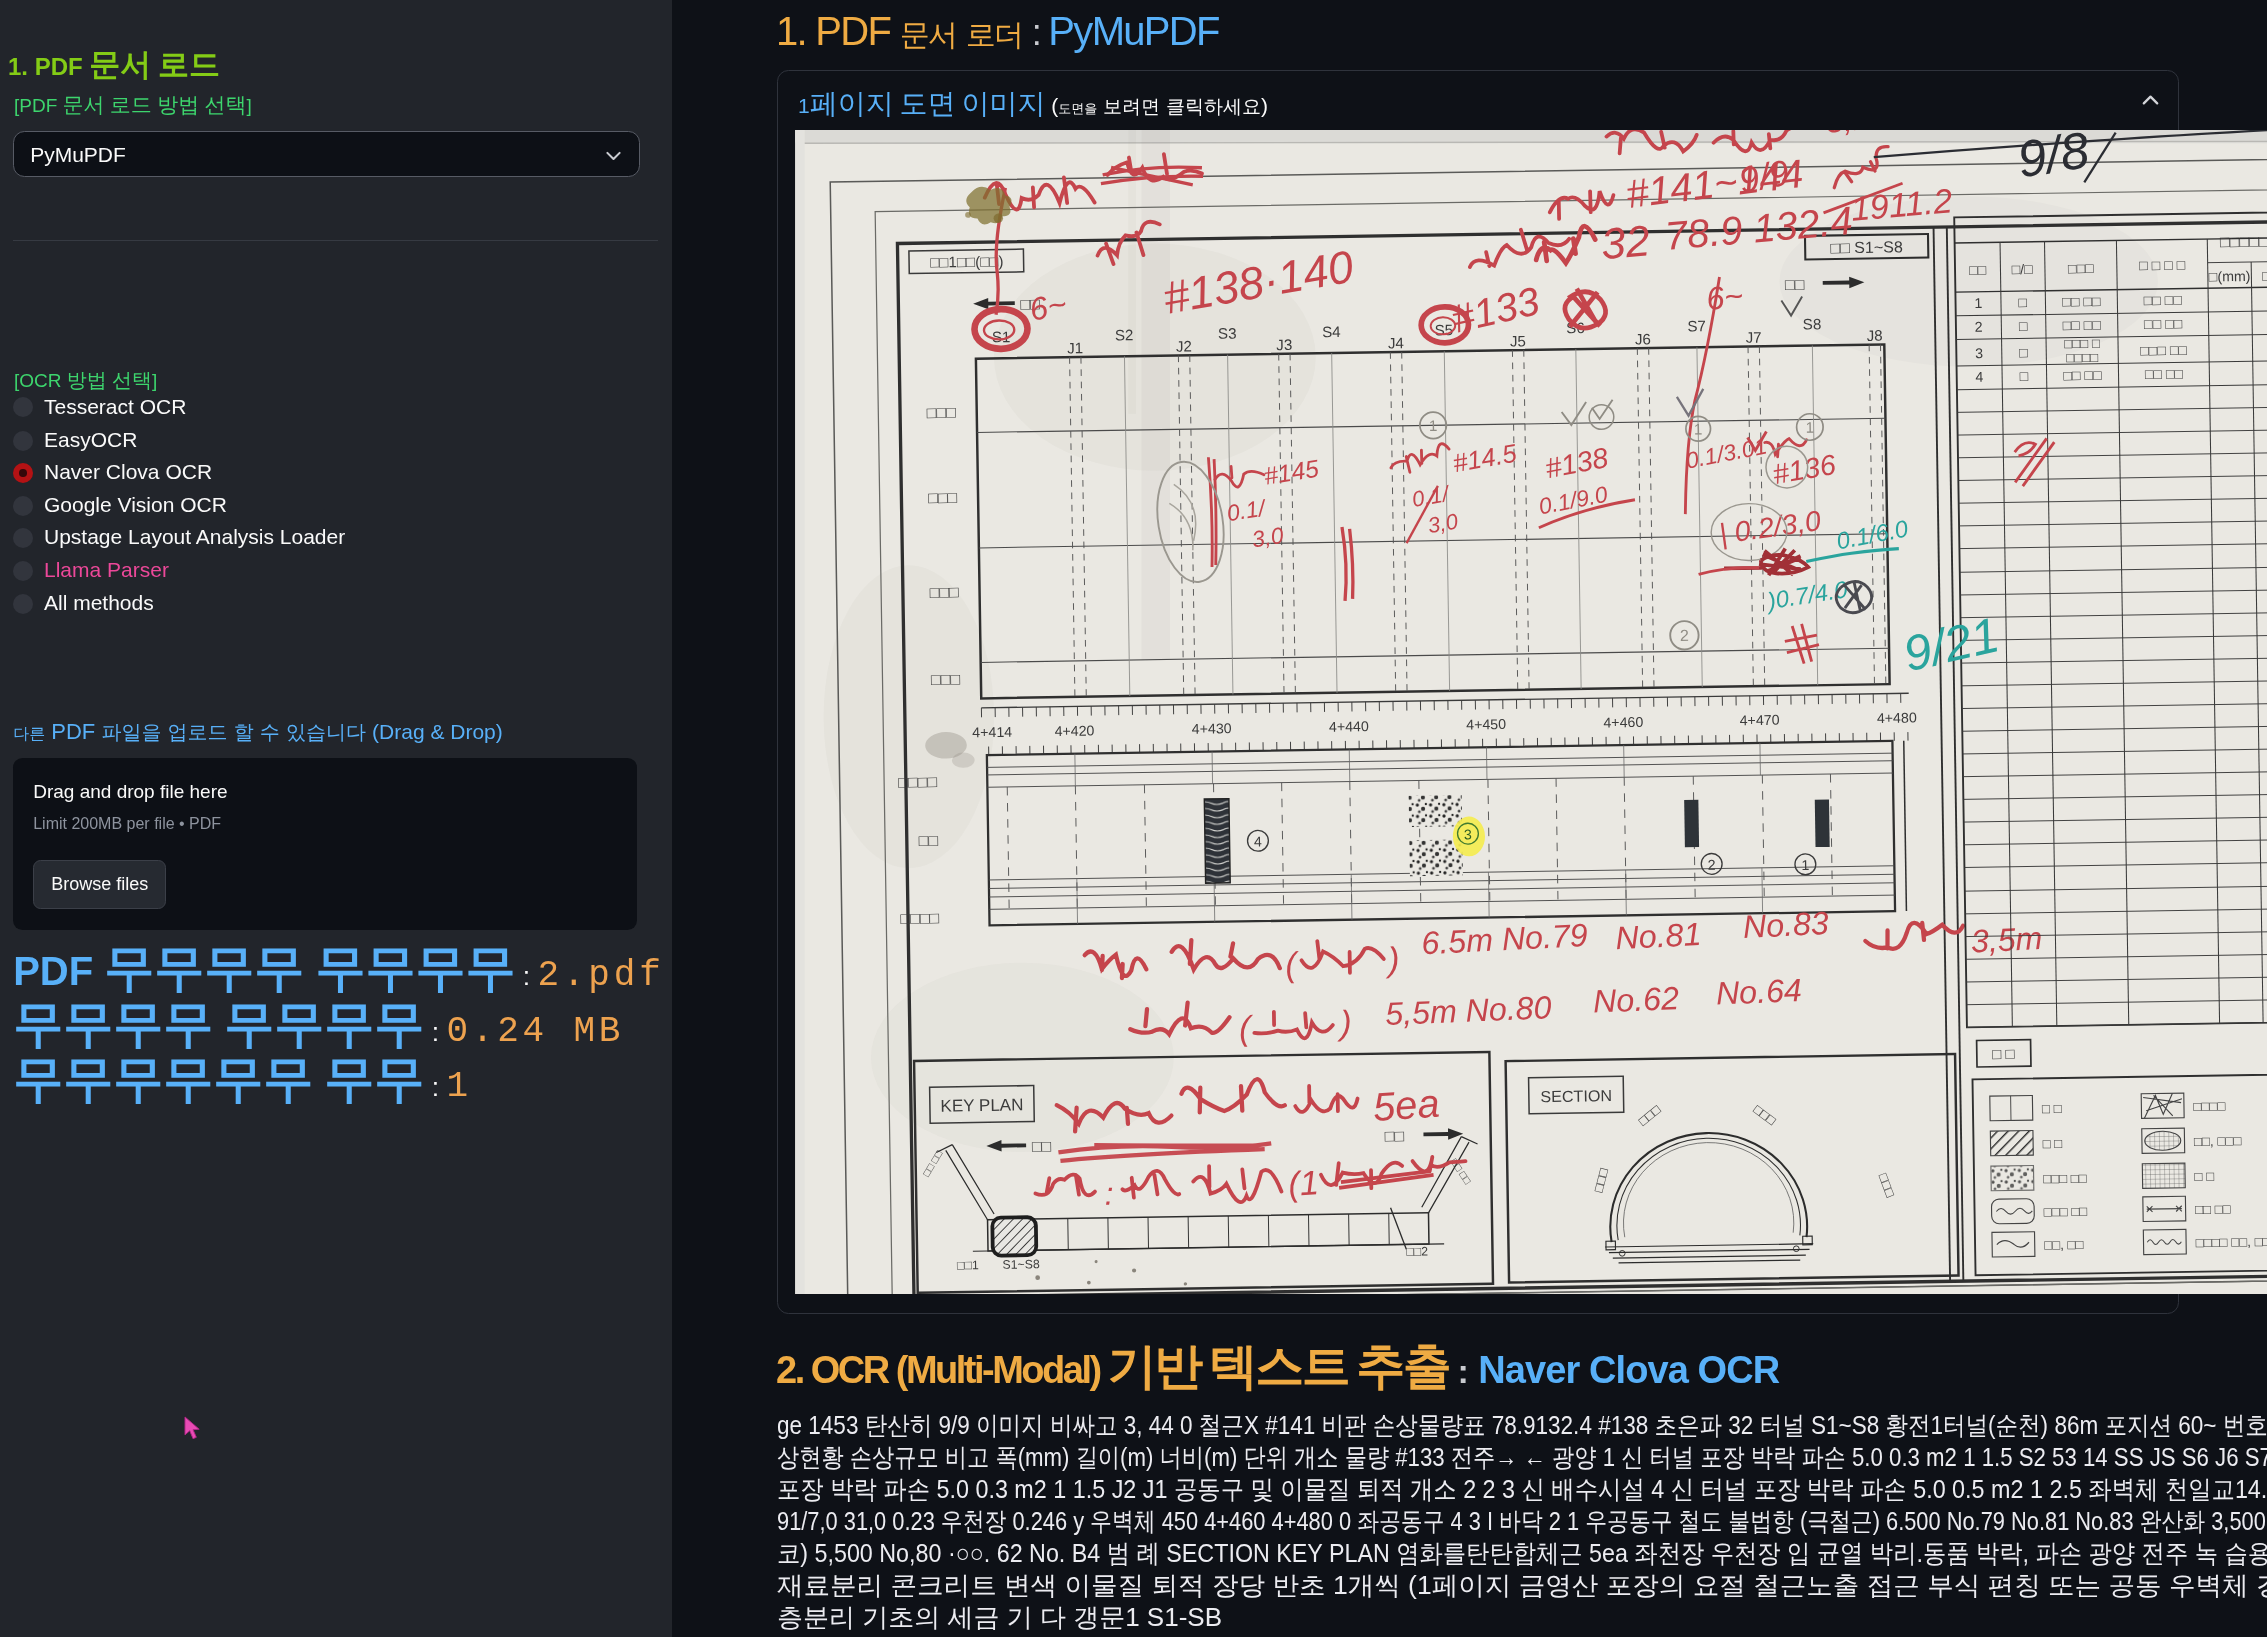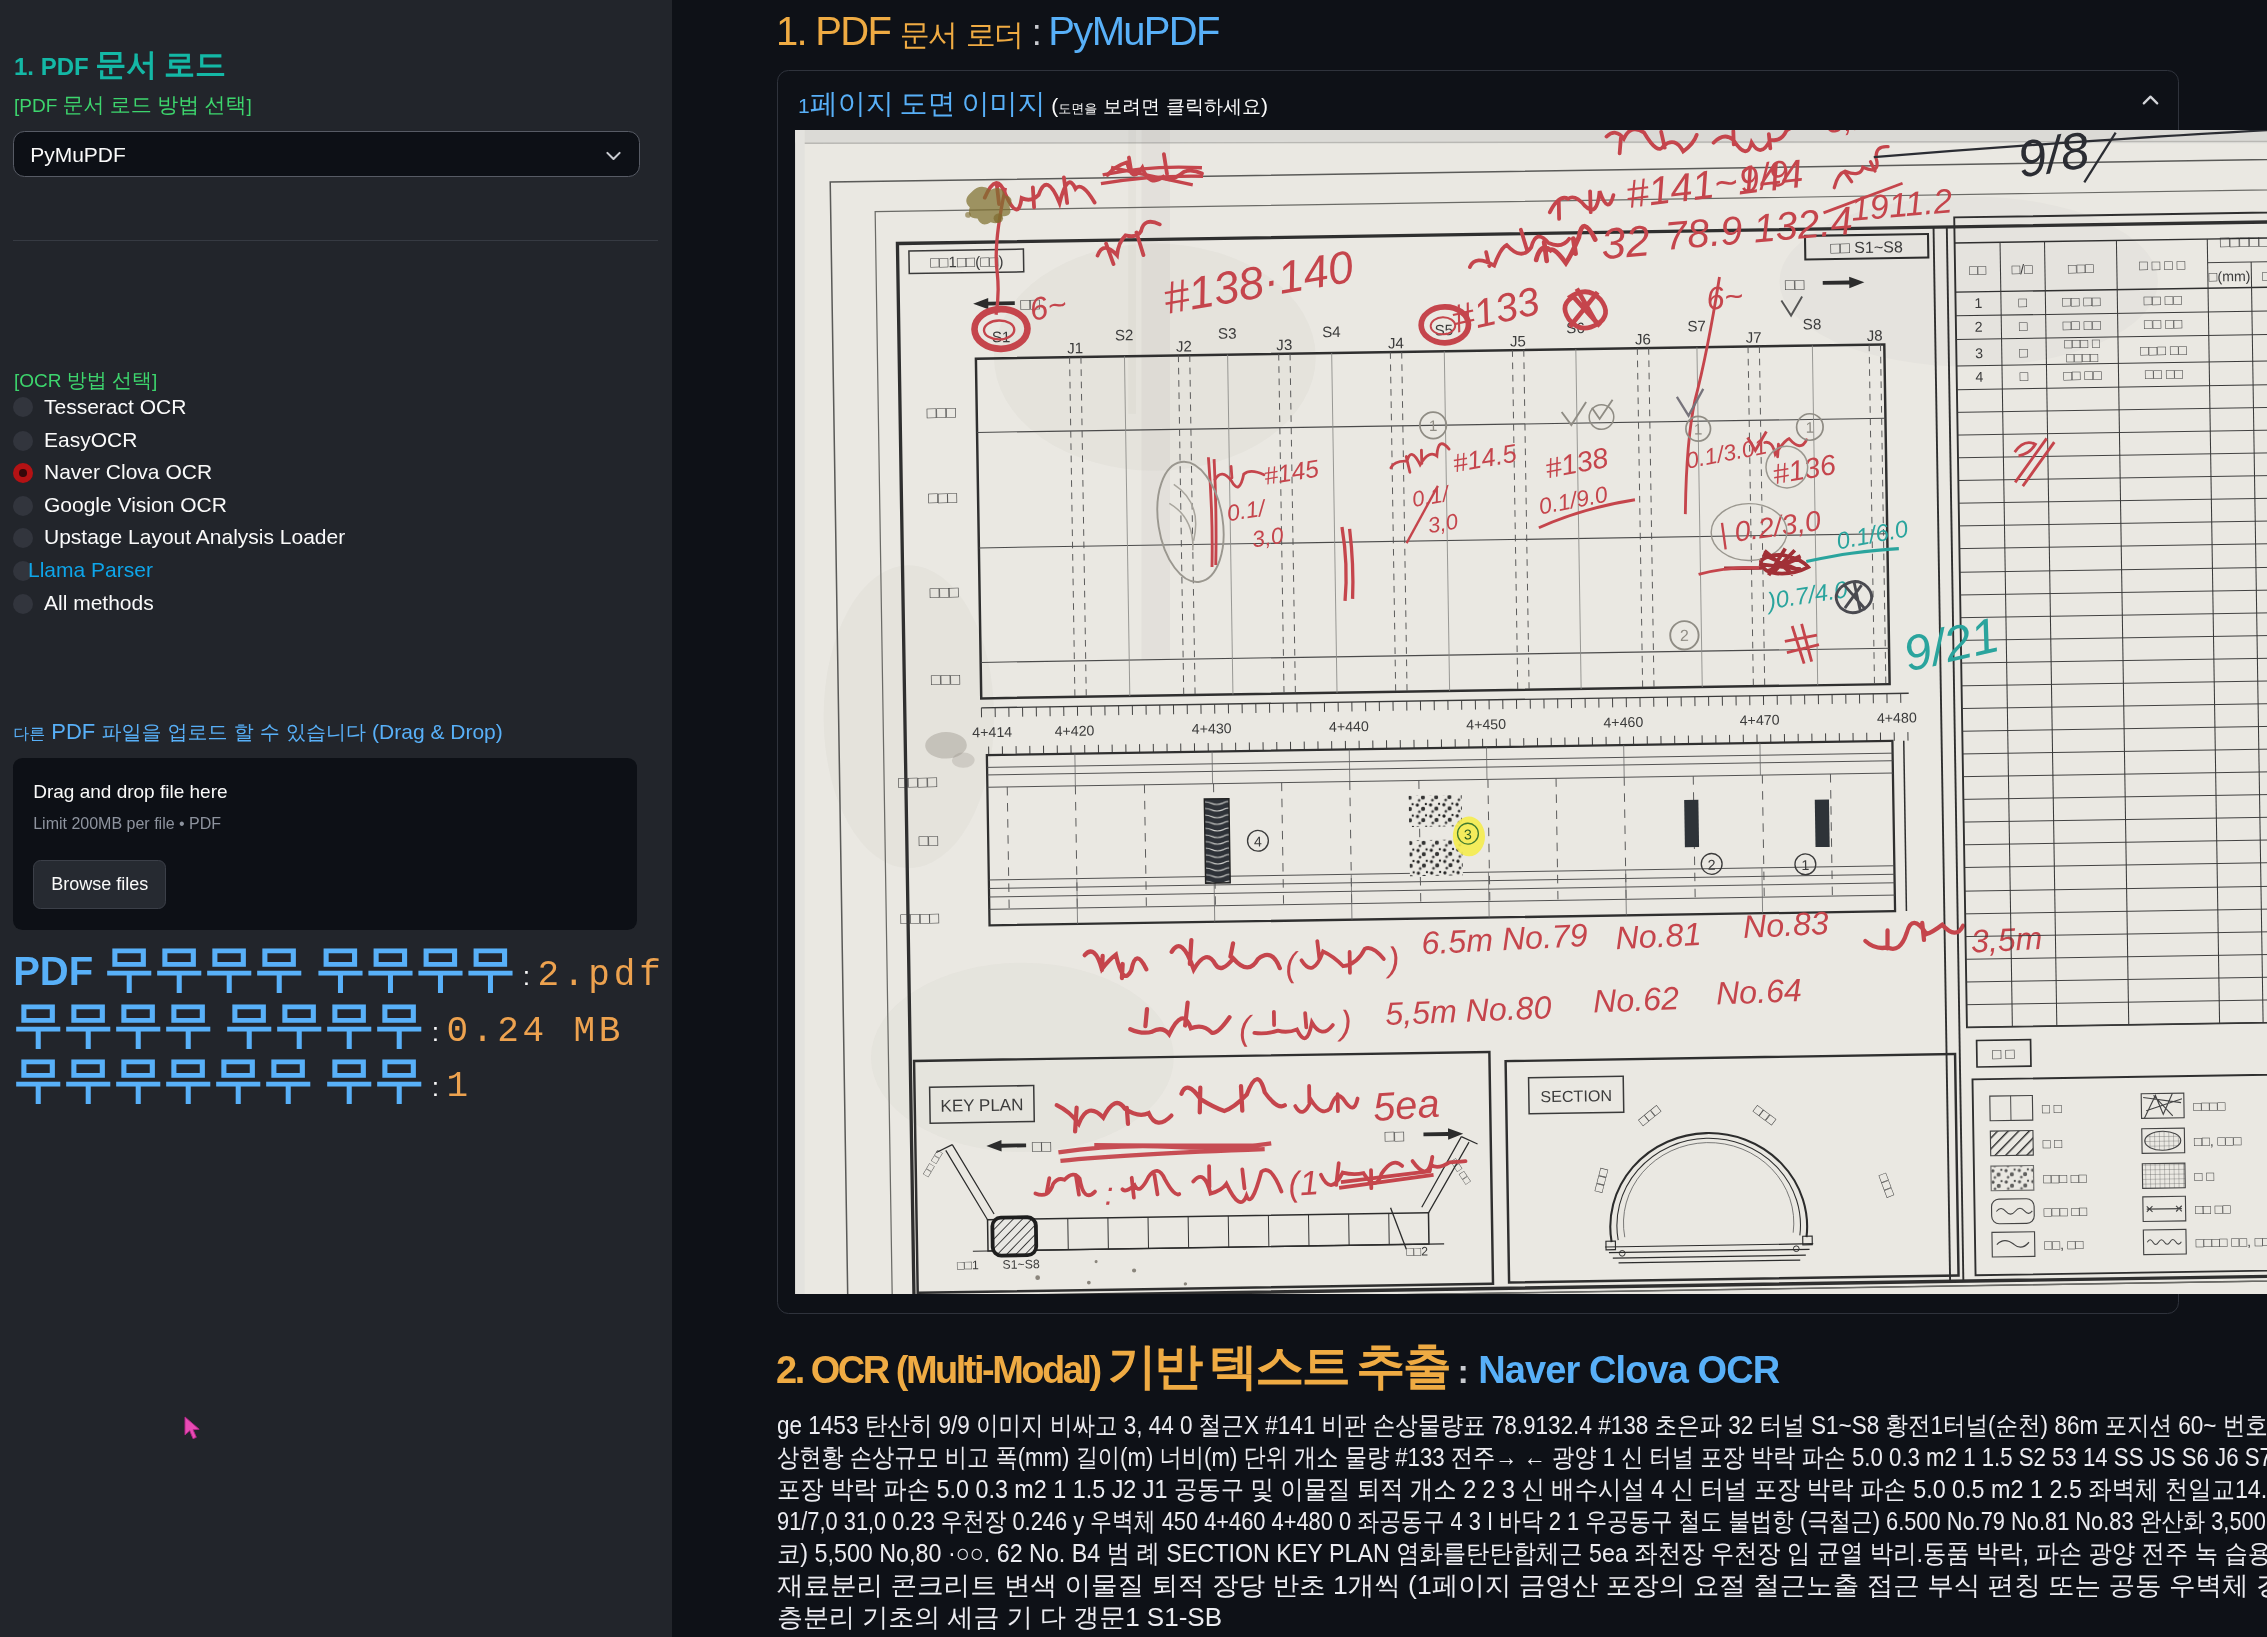--- a/index.html
+++ b/index.html
@@ -1,19 +1,19 @@
 <!DOCTYPE html>
 <html style="font-size:15px"><head><meta charset="utf-8"><style>
 *{margin:0;padding:0;box-sizing:border-box}
 html,body{width:2267px;height:1637px;overflow:hidden;background:#0e1117;
  font-family:"Liberation Sans",sans-serif;-webkit-font-smoothing:antialiased}
 .abs{position:absolute}
 </style></head><body>
 <div class="abs" style="left:0;top:0;width:672px;height:1637px;background:#22252b">
-    <div class="abs" style="left:14px;top:44px;font-size:24px;font-weight:bold;color:#14b8a6">1. PDF <span style="font-size:31px">문서</span> <span style="font-size:31px">로드</span></div>
+    <div class="abs" style="left:8px;top:44px;font-size:24px;font-weight:bold;color:#84cc16">1. PDF <span style="font-size:31px">문서</span> <span style="font-size:31px">로드</span></div>
     <div class="abs" style="left:14px;top:91px;font-size:19px;color:#3dd56d">[PDF <span style="font-size:21px">문서</span> <span style="font-size:21px">로드</span> <span style="font-size:21px">방법</span> <span style="font-size:21px">선택</span>]</div>
     <div class="abs" style="left:13.2px;top:131px;width:627px;height:46px;background:#0d1016;border:0.9px solid #575b65;border-radius:11.4px">
       <div class="abs" style="left:16px;top:11.4px;font-size:21px;color:#fafafa">PyMuPDF</div>
       <svg class="abs" style="right:15px;top:13.2px" width="21" height="21" viewBox="0 0 24 24" fill="none" stroke="#c9cbd0" stroke-width="2.4" stroke-linecap="round" stroke-linejoin="round">
         <polyline points="5,9 12,16 19,9"></polyline>
       </svg>
     </div>
     <div class="abs" style="left:13.2px;top:240px;width:645px;height:0.9px;background:#363a42"></div>
     <div class="abs" style="left:14px;top:367px;font-size:19px;color:#3dd56d">[OCR <span style="font-size:20px">방법</span> <span style="font-size:20px">선택</span>]</div>
     <div class="abs" style="left:13.2px;top:397px;width:20px;height:20px;border-radius:50%;background:#32353d"></div>
@@ -21,21 +21,21 @@
     <div class="abs" style="left:13.2px;top:431px;width:20px;height:20px;border-radius:50%;background:#32353d"></div>
     <div class="abs" style="left:44px;top:428px;font-size:21px;color:#fafafa">EasyOCR</div>
     <div class="abs" style="left:13.2px;top:463px;width:20px;height:20px;border-radius:50%;background:#b41214"></div>
     <div class="abs" style="left:19.4px;top:469px;width:7.6px;height:7.6px;border-radius:50%;background:#36080a"></div>
     <div class="abs" style="left:44px;top:460px;font-size:21px;color:#fafafa">Naver Clova OCR</div>
     <div class="abs" style="left:13.2px;top:496px;width:20px;height:20px;border-radius:50%;background:#32353d"></div>
     <div class="abs" style="left:44px;top:493px;font-size:21px;color:#fafafa">Google Vision OCR</div>
     <div class="abs" style="left:13.2px;top:528px;width:20px;height:20px;border-radius:50%;background:#32353d"></div>
     <div class="abs" style="left:44px;top:525px;font-size:21px;color:#fafafa">Upstage Layout Analysis Loader</div>
     <div class="abs" style="left:13.2px;top:561px;width:20px;height:20px;border-radius:50%;background:#32353d"></div>
-    <div class="abs" style="left:28px;top:558px;font-size:21px;color:#0ea5e9">Llama Parser</div>
+    <div class="abs" style="left:44px;top:558px;font-size:21px;color:#ec4899">Llama Parser</div>
     <div class="abs" style="left:13.2px;top:594px;width:20px;height:20px;border-radius:50%;background:#32353d"></div>
     <div class="abs" style="left:44px;top:591px;font-size:21px;color:#fafafa">All methods</div>
     <div class="abs" style="left:13.2px;top:719px;font-size:22px;color:#58b0f8"><span style="font-size:16px">다른</span> PDF <span style="font-size:20px">파일을</span> <span style="font-size:20px">업로드</span> <span style="font-size:20px">할</span> <span style="font-size:20px">수</span> <span style="font-size:20px">있습니다</span> <span style="font-size:21px">(Drag &amp; Drop)</span></div>
     <div class="abs" style="left:13.2px;top:758px;width:624px;height:172px;background:#0d1016;border-radius:9.5px">
       <div class="abs" style="left:20px;top:23px;font-size:19px;color:#fafafa">Drag and drop file here</div>
       <div class="abs" style="left:20px;top:57px;font-size:16px;color:#8d939e">Limit 200MB per file • PDF</div>
       <div class="abs" style="left:20px;top:102px;width:133px;height:49px;background:#262a31;border:0.9px solid #3b3f48;border-radius:7.6px;text-align:center;line-height:47px;font-size:18px;color:#fafafa">Browse files</div>
     </div>
     <div class="abs" style="left:13.2px;top:944px;font-size:40px;line-height:49px;color:#58b0f8;font-weight:bold">PDF <span style="font-size:50px">무무무무</span> <span style="font-size:50px">무무무무</span><span style="color:#fafafa;font-weight:normal;font-size:26.5px"> : </span><span style="color:#eda24f;font-weight:normal;font-size:36px;letter-spacing:3.8px;font-family:'Liberation Mono',monospace">2.pdf</span></div>
     <div class="abs" style="left:13.2px;top:1000px;font-size:40px;line-height:49px;color:#58b0f8;font-weight:bold"><span style="font-size:50px">무무무무</span> <span style="font-size:50px">무무무무</span><span style="color:#fafafa;font-weight:normal;font-size:26.5px"> : </span><span style="color:#eda24f;font-weight:normal;font-size:36px;letter-spacing:3.8px;font-family:'Liberation Mono',monospace">0.24 MB</span></div>

